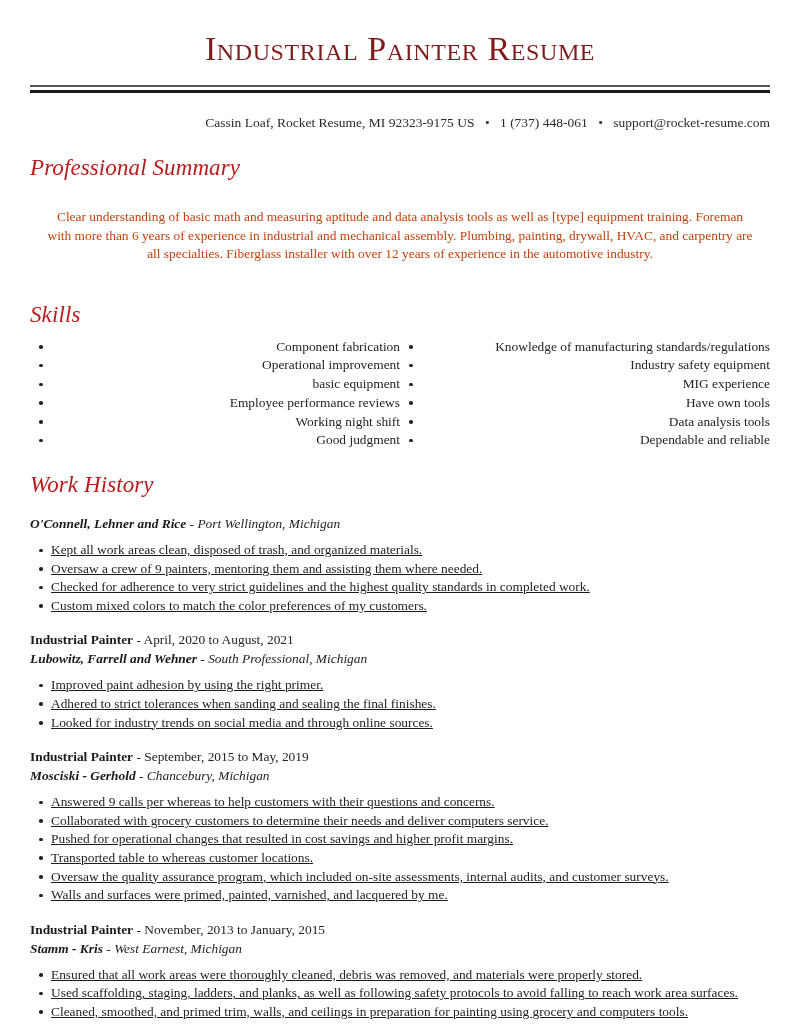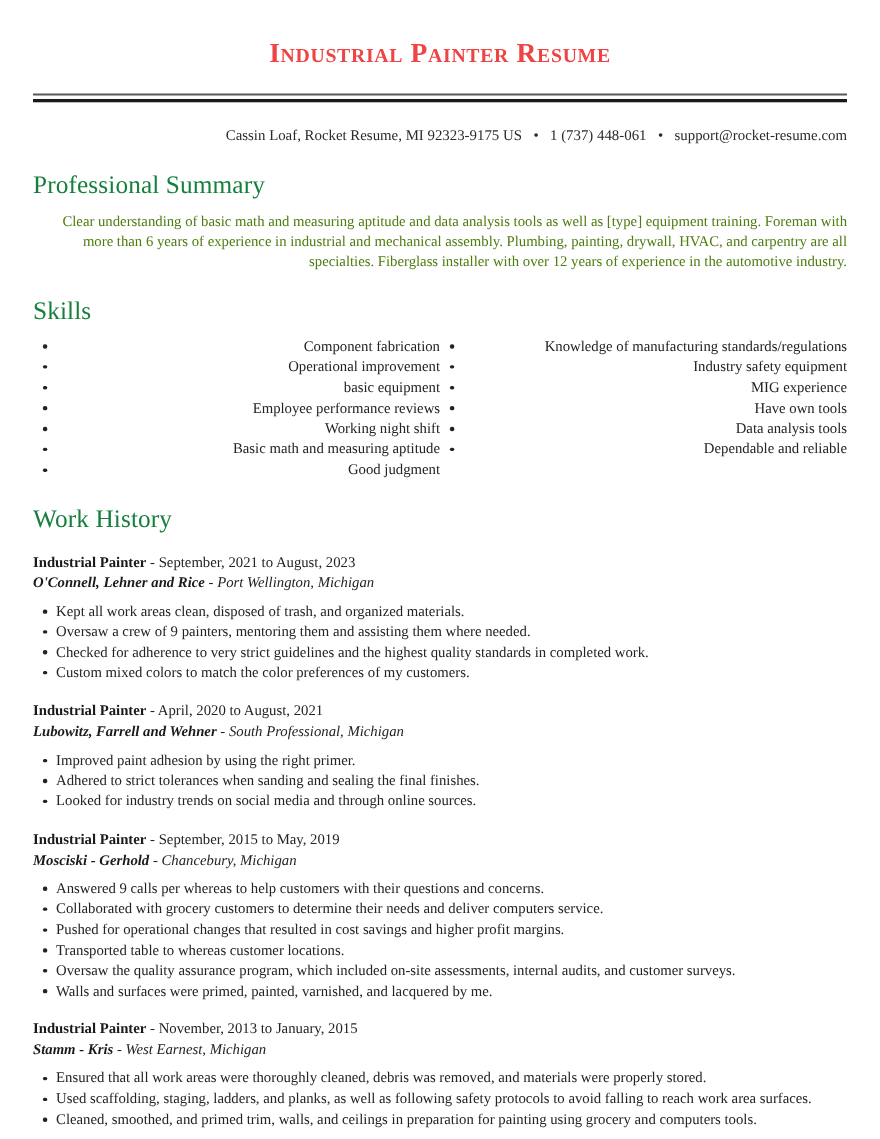--- a/index.html
+++ b/index.html
@@ -21,26 +21,26 @@
     width: 800px;
     padding: 0 30px;
   }
 
   
   .resume-title {
     margin: 0;
     padding-top: 28px;
     text-align: center;
     font-family: "Liberation Serif", "DejaVu Serif", serif;
-    font-weight: 700;
-    font-size: 25px;
+    font-weight: 400;
+    font-size: 34px;
     line-height: 42px;
     font-variant: small-caps;
     letter-spacing: 0.6px;
-    color: #ef4444;
+    color: #7f1d1d;
   }
 
   .rule-group {
     margin-top: 15px;
     width: 740px;
   }
   .rule-thin {
     height: 2px;
     background: #55585c;
   }
@@ -66,32 +66,33 @@
     color: #2a2a2a;
   }
 
   
   .section-heading {
     margin: 0;
     padding-top: 21px;
     font-weight: 400;
     font-size: 23px;
     line-height: 28px;
-    color: #15803d;
+    color: #b91c1c;
     letter-spacing: 0.1px;
+    font-style: italic;
   }
 
   
   .summary-text {
-    margin: 0;
+    margin: 16px;
     padding-top: 10px;
     font-size: 13.4px;
     line-height: 18.6px;
-    text-align: right;
-    color: #4d7c0f;
+    text-align: center;
+    color: #c2410c;
     max-width: 740px;
   }
 
   
   .skills-columns {
     display: flex;
     padding-top: 9px;
   }
   .skills-col {
     width: 50%;
@@ -142,21 +143,21 @@
   .job-company .company-name {
     font-weight: 700;
     font-style: italic;
   }
   .job-company .company-location {
     font-weight: 400;
     font-style: italic;
     color: #232323;
   }
 
-  .job ul.bullets { padding-top: 8px; }
+  .job ul.bullets { padding-top: 8px; text-decoration: underline; }
   .job ul.bullets > li { line-height: 18.6px; }
 </style>
 </head>
 <body>
 
 <div class="page">
 
   <h1 class="resume-title">Industrial Painter Resume</h1>
 
   <div class="rule-group">
@@ -178,44 +179,38 @@
 
   <h2 class="section-heading">Skills</h2>
   <div class="skills-columns">
     <div class="skills-col left">
       <ul class="bullets">
         <li>Component fabrication</li>
         <li>Operational improvement</li>
         <li>basic equipment</li>
         <li>Employee performance reviews</li>
         <li>Working night shift</li>
-        <li>Basic math and measuring aptitude</li>
         <li>Good judgment</li>
       </ul>
     </div>
     <div class="skills-col right">
       <ul class="bullets">
         <li>Knowledge of manufacturing standards/regulations</li>
         <li>Industry safety equipment</li>
         <li>MIG experience</li>
         <li>Have own tools</li>
         <li>Data analysis tools</li>
         <li>Dependable and reliable</li>
       </ul>
     </div>
   </div>
 
   <h2 class="section-heading">Work History</h2>
 
   <div class="job">
-    <div class="job-role">
-      <span class="role-name">Industrial Painter</span>
-      <span class="role-dates">-</span>
-      <span class="role-dates">September, 2021 to August, 2023</span>
-    </div>
     <div class="job-company">
       <span class="company-name">O'Connell, Lehner and Rice</span>
       <span class="company-location">-</span>
       <span class="company-location">Port Wellington, Michigan</span>
     </div>
     <ul class="bullets">
       <li>Kept all work areas clean, disposed of trash, and organized materials.</li>
       <li>Oversaw a crew of 9 painters, mentoring them and assisting them where needed.</li>
       <li>Checked for adherence to very strict guidelines and the highest quality standards in completed work.</li>
       <li>Custom mixed colors to match the color preferences of my customers.</li>

